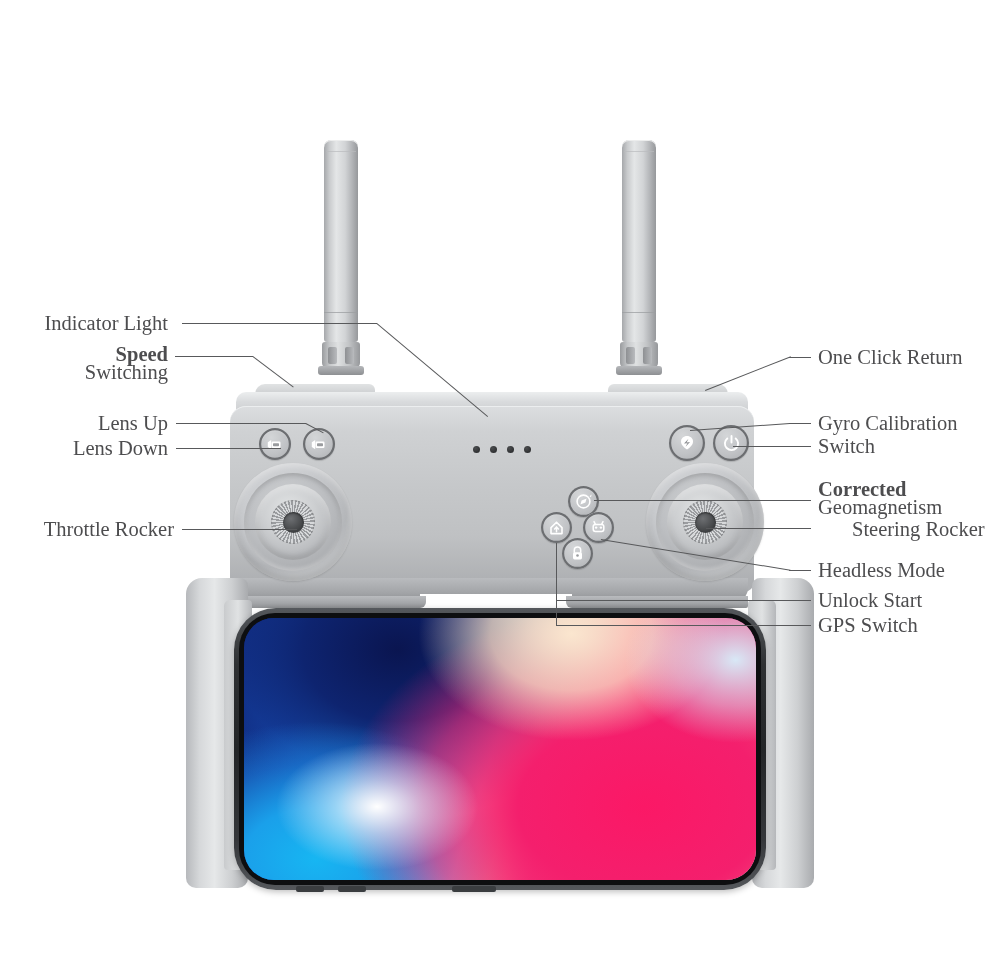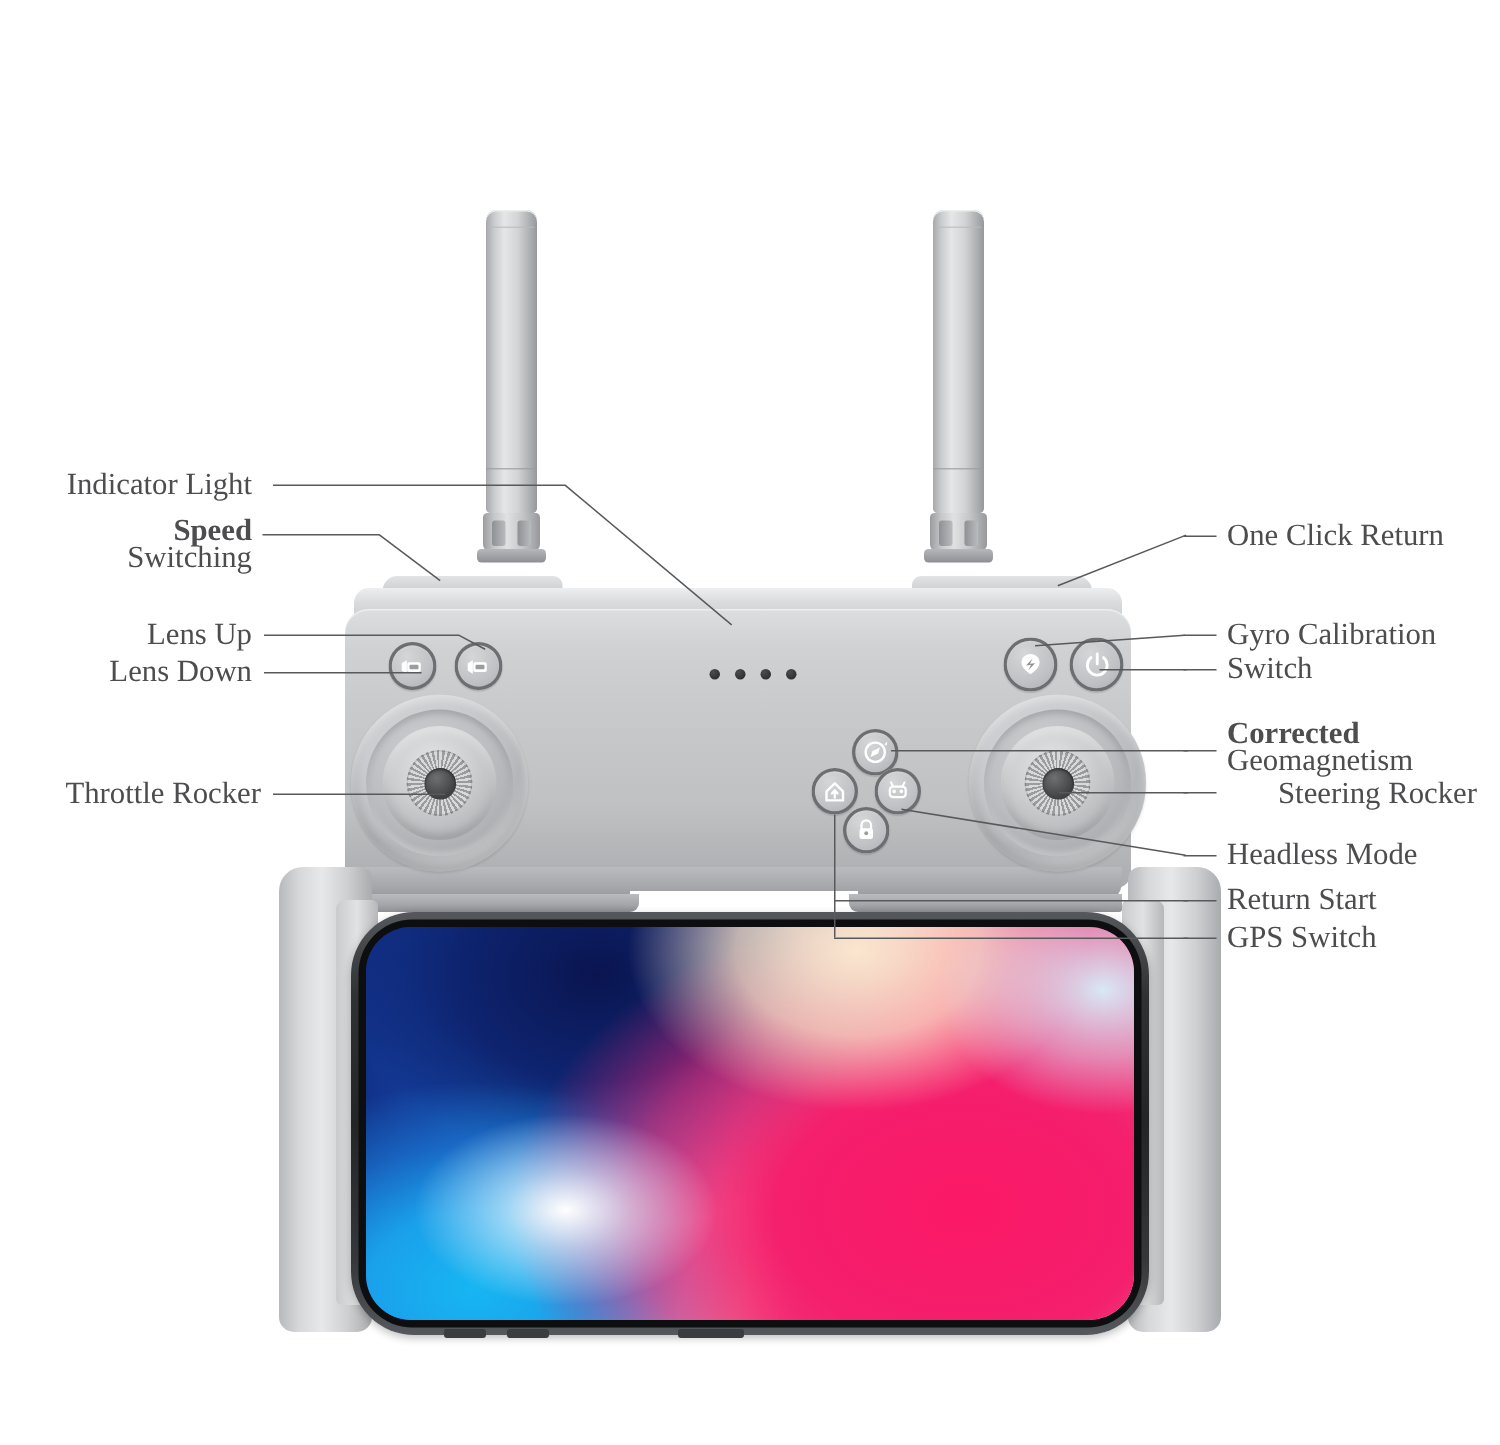--- a/index.html
+++ b/index.html
@@ -366,16 +366,16 @@
   <div class="lbl r" style="left:0px;top:437px;width:168px;">Lens Down</div>
   <div class="lbl r" style="left:0px;top:518px;width:174px;">Throttle Rocker</div>
 
   <div class="lbl l" style="left:818px;top:346px;">One Click Return</div>
   <div class="lbl l" style="left:818px;top:412px;">Gyro Calibration</div>
   <div class="lbl l" style="left:818px;top:435px;">Switch</div>
   <div class="lbl l" style="left:818px;top:478px;font-weight:bold;">Corrected</div>
   <div class="lbl l" style="left:818px;top:496px;">Geomagnetism</div>
   <div class="lbl l" style="left:818px;top:518px;margin-left:34px;">Steering Rocker</div>
   <div class="lbl l" style="left:818px;top:559px;">Headless Mode</div>
-  <div class="lbl l" style="left:818px;top:589px;">Return Start</div>
+  <div class="lbl l" style="left:818px;top:589px;">Unlock Start</div>
   <div class="lbl l" style="left:818px;top:614px;">GPS Switch</div>
 
 </div>
 
 </body></html>

